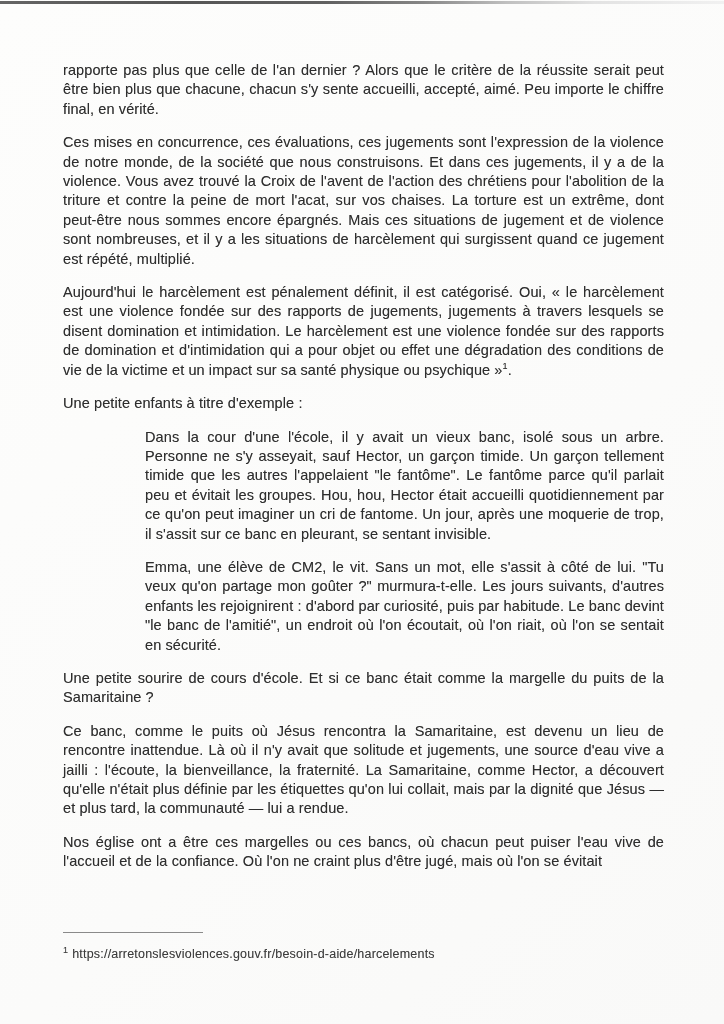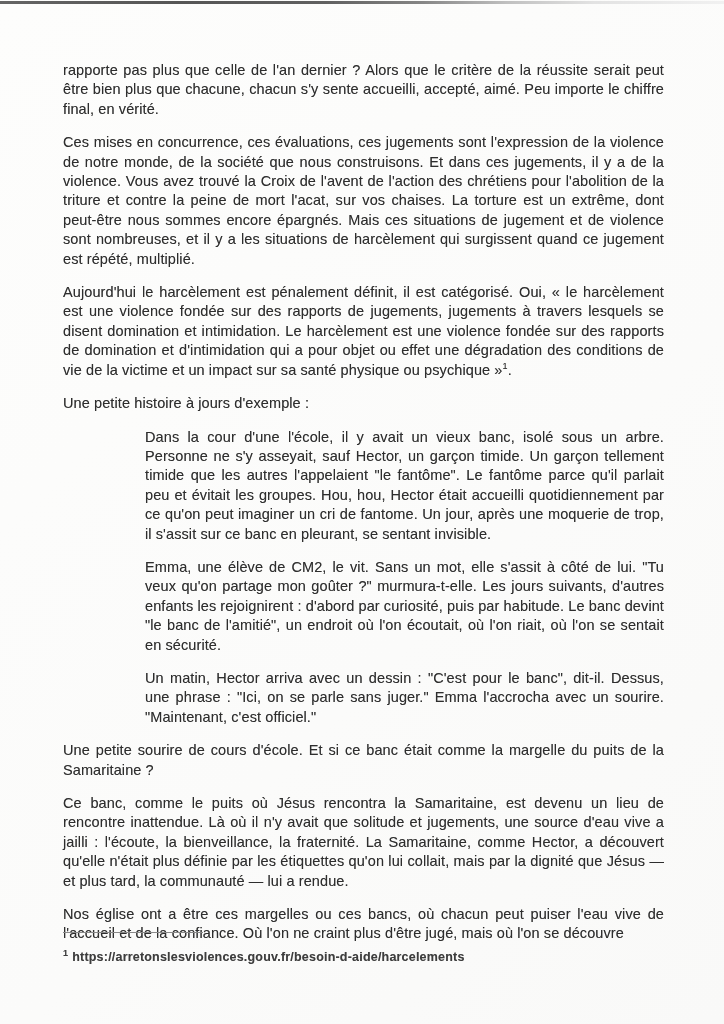--- a/index.html
+++ b/index.html
@@ -58,57 +58,55 @@
     color: #3d3d3d;
   }
   .footnote-rule {
     width: 140px;
     height: 0;
     border-top: 1.6px solid #8a8a8a;
     margin-bottom: 8px;
   }
   .footnote-text {
     font-size: 12.5px;
-    line-height: 24px;
+    line-height: 19px;
     letter-spacing: 0.2px;
     text-shadow: 0 0 0.4px rgba(50,50,50,0.35);
-    font-weight: bold;
   }
   .footnote-text sup {
     font-size: 9px;
     margin-right: 4px;
   }
 </style>
 </head>
 <body>
 
 <div class="page">
 
   <div class="scan-line-top"></div>
 
   <div class="content">
     <p>rapporte pas plus que celle de l'an dernier ? Alors que le critère de la réussite serait peut être bien plus que chacune, chacun s'y sente accueilli, accepté, aimé. Peu importe le chiffre final, en vérité.</p>
 
     <p>Ces mises en concurrence, ces évaluations, ces jugements sont l'expression de la violence de notre monde, de la société que nous construisons. Et dans ces jugements, il y a de la violence. Vous avez trouvé la Croix de l'avent de l'action des chrétiens pour l'abolition de la triture et contre la peine de mort l'acat, sur vos chaises. La torture est un extrême, dont peut-être nous sommes encore épargnés. Mais ces situations de jugement et de violence sont nombreuses, et il y a les situations de harcèlement qui surgissent quand ce jugement est répété, multiplié.</p>
 
     <p><span>Aujourd'hui le harcèlement est pénalement définit, il est catégorisé. Oui, « le harcèlement est une violence fondée sur des rapports de jugements, jugements à travers lesquels se disent domination et intimidation. Le harcèlement est une violence fondée sur des rapports de domination et d'intimidation qui a pour objet ou effet une dégradation des conditions de vie de la victime et un impact sur sa santé physique ou psychique »</span><sup class="fn-ref">1</sup><span>.</span></p>
 
-    <p>Une petite histoire à jours d'exemple :</p>
+    <p>Une petite enfants à titre d'exemple :</p>
 
     <p class="story">Dans la cour d'une l'école, il y avait un vieux banc, isolé sous un arbre. Personne ne s'y asseyait, sauf Hector, un garçon timide. Un garçon tellement timide que les autres l'appelaient "le fantôme". Le fantôme parce qu'il parlait peu et évitait les groupes. Hou, hou, Hector était accueilli quotidiennement par ce qu'on peut imaginer un cri de fantome. Un jour, après une moquerie de trop, il s'assit sur ce banc en pleurant, se sentant invisible.</p>
 
     <p class="story">Emma, une élève de CM2, le vit. Sans un mot, elle s'assit à côté de lui. "Tu veux qu'on partage mon goûter ?" murmura-t-elle. Les jours suivants, d'autres enfants les rejoignirent : d'abord par curiosité, puis par habitude. Le banc devint "le banc de l'amitié", un endroit où l'on écoutait, où l'on riait, où l'on se sentait en sécurité.</p>
 
-    <p class="story">Un matin, Hector arriva avec un dessin : "C'est pour le banc", dit-il. Dessus, une phrase : "Ici, on se parle sans juger." Emma l'accrocha avec un sourire. "Maintenant, c'est officiel."</p>
 
     <p>Une petite sourire de cours d'école. Et si ce banc était comme la margelle du puits de la Samaritaine ?</p>
 
     <p>Ce banc, comme le puits où Jésus rencontra la Samaritaine, est devenu un lieu de rencontre inattendue. Là où il n'y avait que solitude et jugements, une source d'eau vive a jailli : l'écoute, la bienveillance, la fraternité. La Samaritaine, comme Hector, a découvert qu'elle n'était plus définie par les étiquettes qu'on lui collait, mais par la dignité que Jésus — et plus tard, la communauté — lui a rendue.</p>
 
-    <p>Nos église ont a être ces margelles ou ces bancs, où chacun peut puiser l'eau vive de l'accueil et de la confiance. Où l'on ne craint plus d'être jugé, mais où l'on se découvre</p>
+    <p>Nos église ont a être ces margelles ou ces bancs, où chacun peut puiser l'eau vive de l'accueil et de la confiance. Où l'on ne craint plus d'être jugé, mais où l'on se évitait</p>
   </div>
 
   <div class="footnote">
     <div class="footnote-rule"></div>
     <div class="footnote-text"><sup>1</sup><span>https://arretonslesviolences.gouv.fr/besoin-d-aide/harcelements</span></div>
   </div>
 
 </div>
 
 </body></html>

